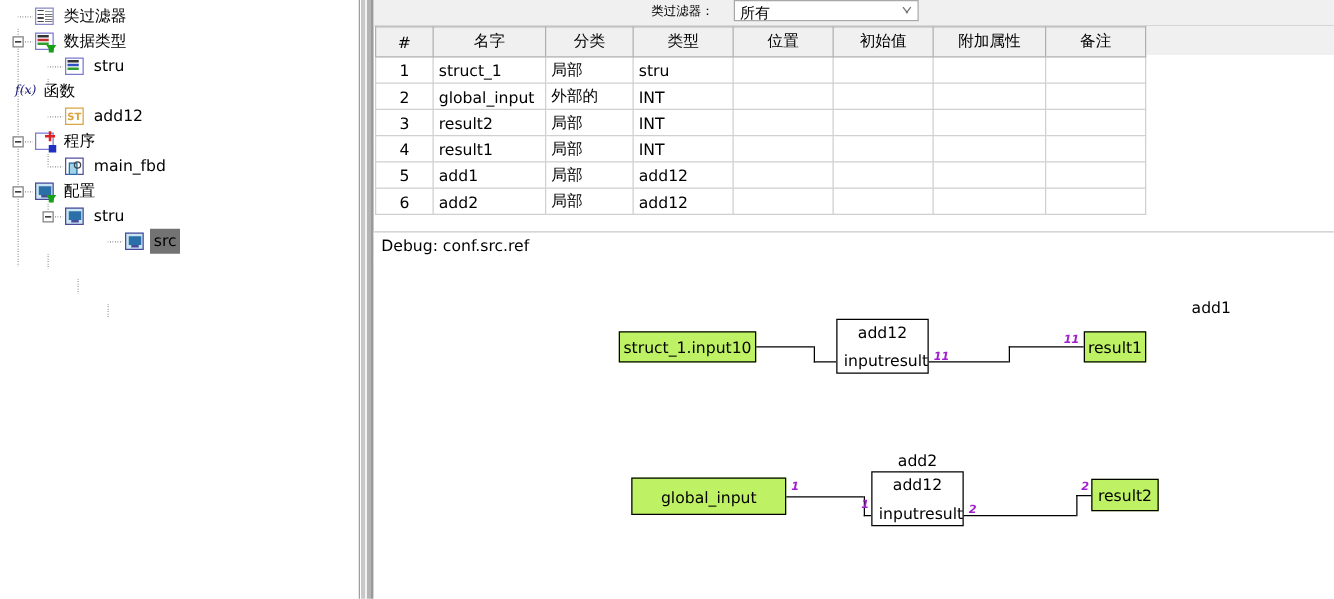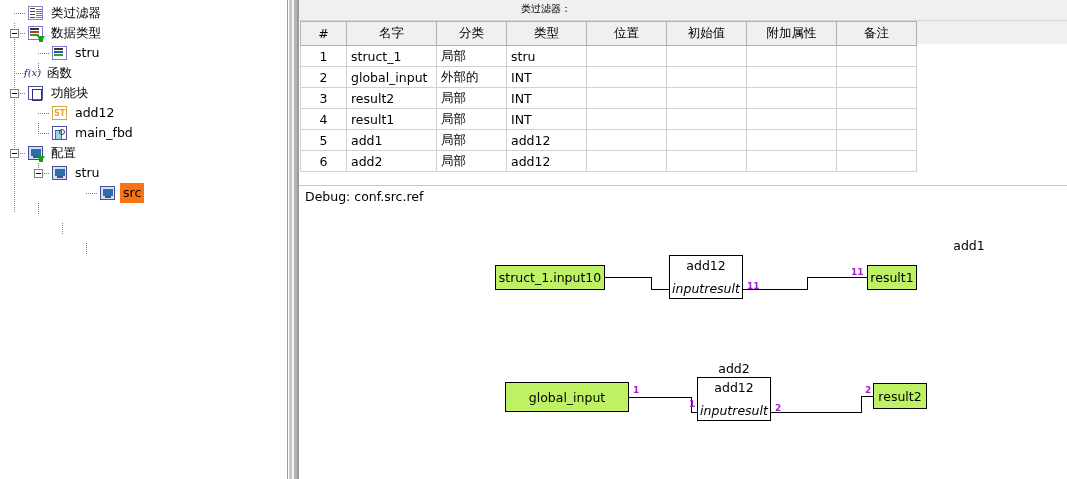--- a/index.html
+++ b/index.html
@@ -41,21 +41,21 @@
     align-items: center;
     white-space: nowrap;
   }
   .tnode .lbl {
     font-size: 12.5px;
     color: #000;
     line-height: 20px;
     padding: 0 3px;
   }
   .tnode .lbl.sel {
-    background: #f97316;
+    background: #737373;
   }
   
   .exp {
     position: absolute;
     width: 9px; height: 9px;
     border: 1px solid #808080;
     background: #ffffff;
     box-sizing: border-box;
   }
   .exp::before {
@@ -344,43 +344,43 @@
     background: #ffffff;
     box-sizing: border-box;
     font-size: 12.5px;
   }
   .fb-block .t {
     position:absolute; left:0; right:0; top:2px;
     text-align:center;
   }
   .fb-block .io {
     position:absolute; left:0; right:0; bottom:2px;
-    display:flex; justify-content:center;
+    display:flex; justify-content:space-between;
     padding: 0 5px;
     box-sizing:border-box;
-    font-style:italic;
   }
   .fb-name {
     position:absolute;
     font-size:12.5px;
     text-align:center;
     white-space:nowrap;
   }
   .wire {
     position: absolute;
     background: #000;
   }
   .wire-h { height: 1px; }
   .wire-v { width: 1px; }
   .pin-lbl {
     position: absolute;
     font-size: 9px;
     color: #a020d0;
     font-weight: bold;
     white-space: nowrap;
+    font-style: italic;
   }
 </style>
 </head>
 <body>
 
 <div id="app">
 
   <div id="tree-panel">
     <div id="tree-root">
 
@@ -422,45 +422,47 @@
           <span class="ico-frame"></span>
           <span class="ico-inner bars">
               <span></span>
               <span class="b"></span>
               <span class="g"></span>
             </span>
         </span>
         <span class="lbl">stru</span>
       </div>
 
-      <div class="tnode" style="padding-left:24px;text-align:center;">
+      <div class="tnode" style="padding-left:12px;text-align:center;">
         <div class="hline" style="left:14px; top:10px; width:12px;"></div>
         <span class="ico">
             <span class="fx-ico">f(x)</span>
           </span>
         <span class="lbl">函数</span>
       </div>
 
+
+      <div class="tnode" style="padding-left:52px;">
+        <div class="hline" style="left:38px; top:10px; width:12px;"></div>
+        <span class="ico">
+            <span class="st-ico">ST</span>
+          </span>
+        <span class="lbl">add12</span>
+      </div>
+
       <div class="tnode" style="padding-left:28px;">
         <div class="exp" style="left:10px; top:6px;"></div>
         <div class="hline" style="left:20px; top:10px; width:6px;"></div>
         <span class="ico">
-            <span class="fb-ico"></span>
-          </span>
-        <span class="lbl">功能块</span>
-      </div>
-
-      <div class="tnode" style="padding-left:52px;">
-        <div class="hline" style="left:38px; top:10px; width:12px;"></div>
-        <span class="ico">
-            <span class="st-ico">ST</span>
-          </span>
-        <span class="lbl">add12</span>
-      </div>
-
+          <span class="ico-frame"></span>
+          <span class="plus-red"></span>
+          <span class="blue-sq"></span>
+        </span>
+        <span class="lbl">程序</span>
+      </div>
 
       <div class="tnode" style="padding-left:52px;">
         <div class="hline" style="left:38px; top:10px; width:12px;"></div>
         <span class="ico">
             <span class="fbd-ico"></span>
           </span>
         <span class="lbl">main_fbd</span>
       </div>
 
       <div class="tnode" style="padding-left:28px;font-family:Liberation Serif, serif;">
@@ -493,20 +495,24 @@
 
     </div>
   </div>
 
   <div id="splitter"></div>
 
   <div id="right">
 
     <div id="filter-bar">
       <span id="filter-label">类过滤器：</span>
+      <div id="filter-combo">
+        <span class="val">所有</span>
+        <span class="chev"></span>
+      </div>
     </div>
 
     <div id="table-bgfill"></div>
 
     <table id="var-table">
       <colgroup>
         <col style="width:46px">
           <col style="width:90px">
           <col style="width:70px">
         <col style="width:80px">

